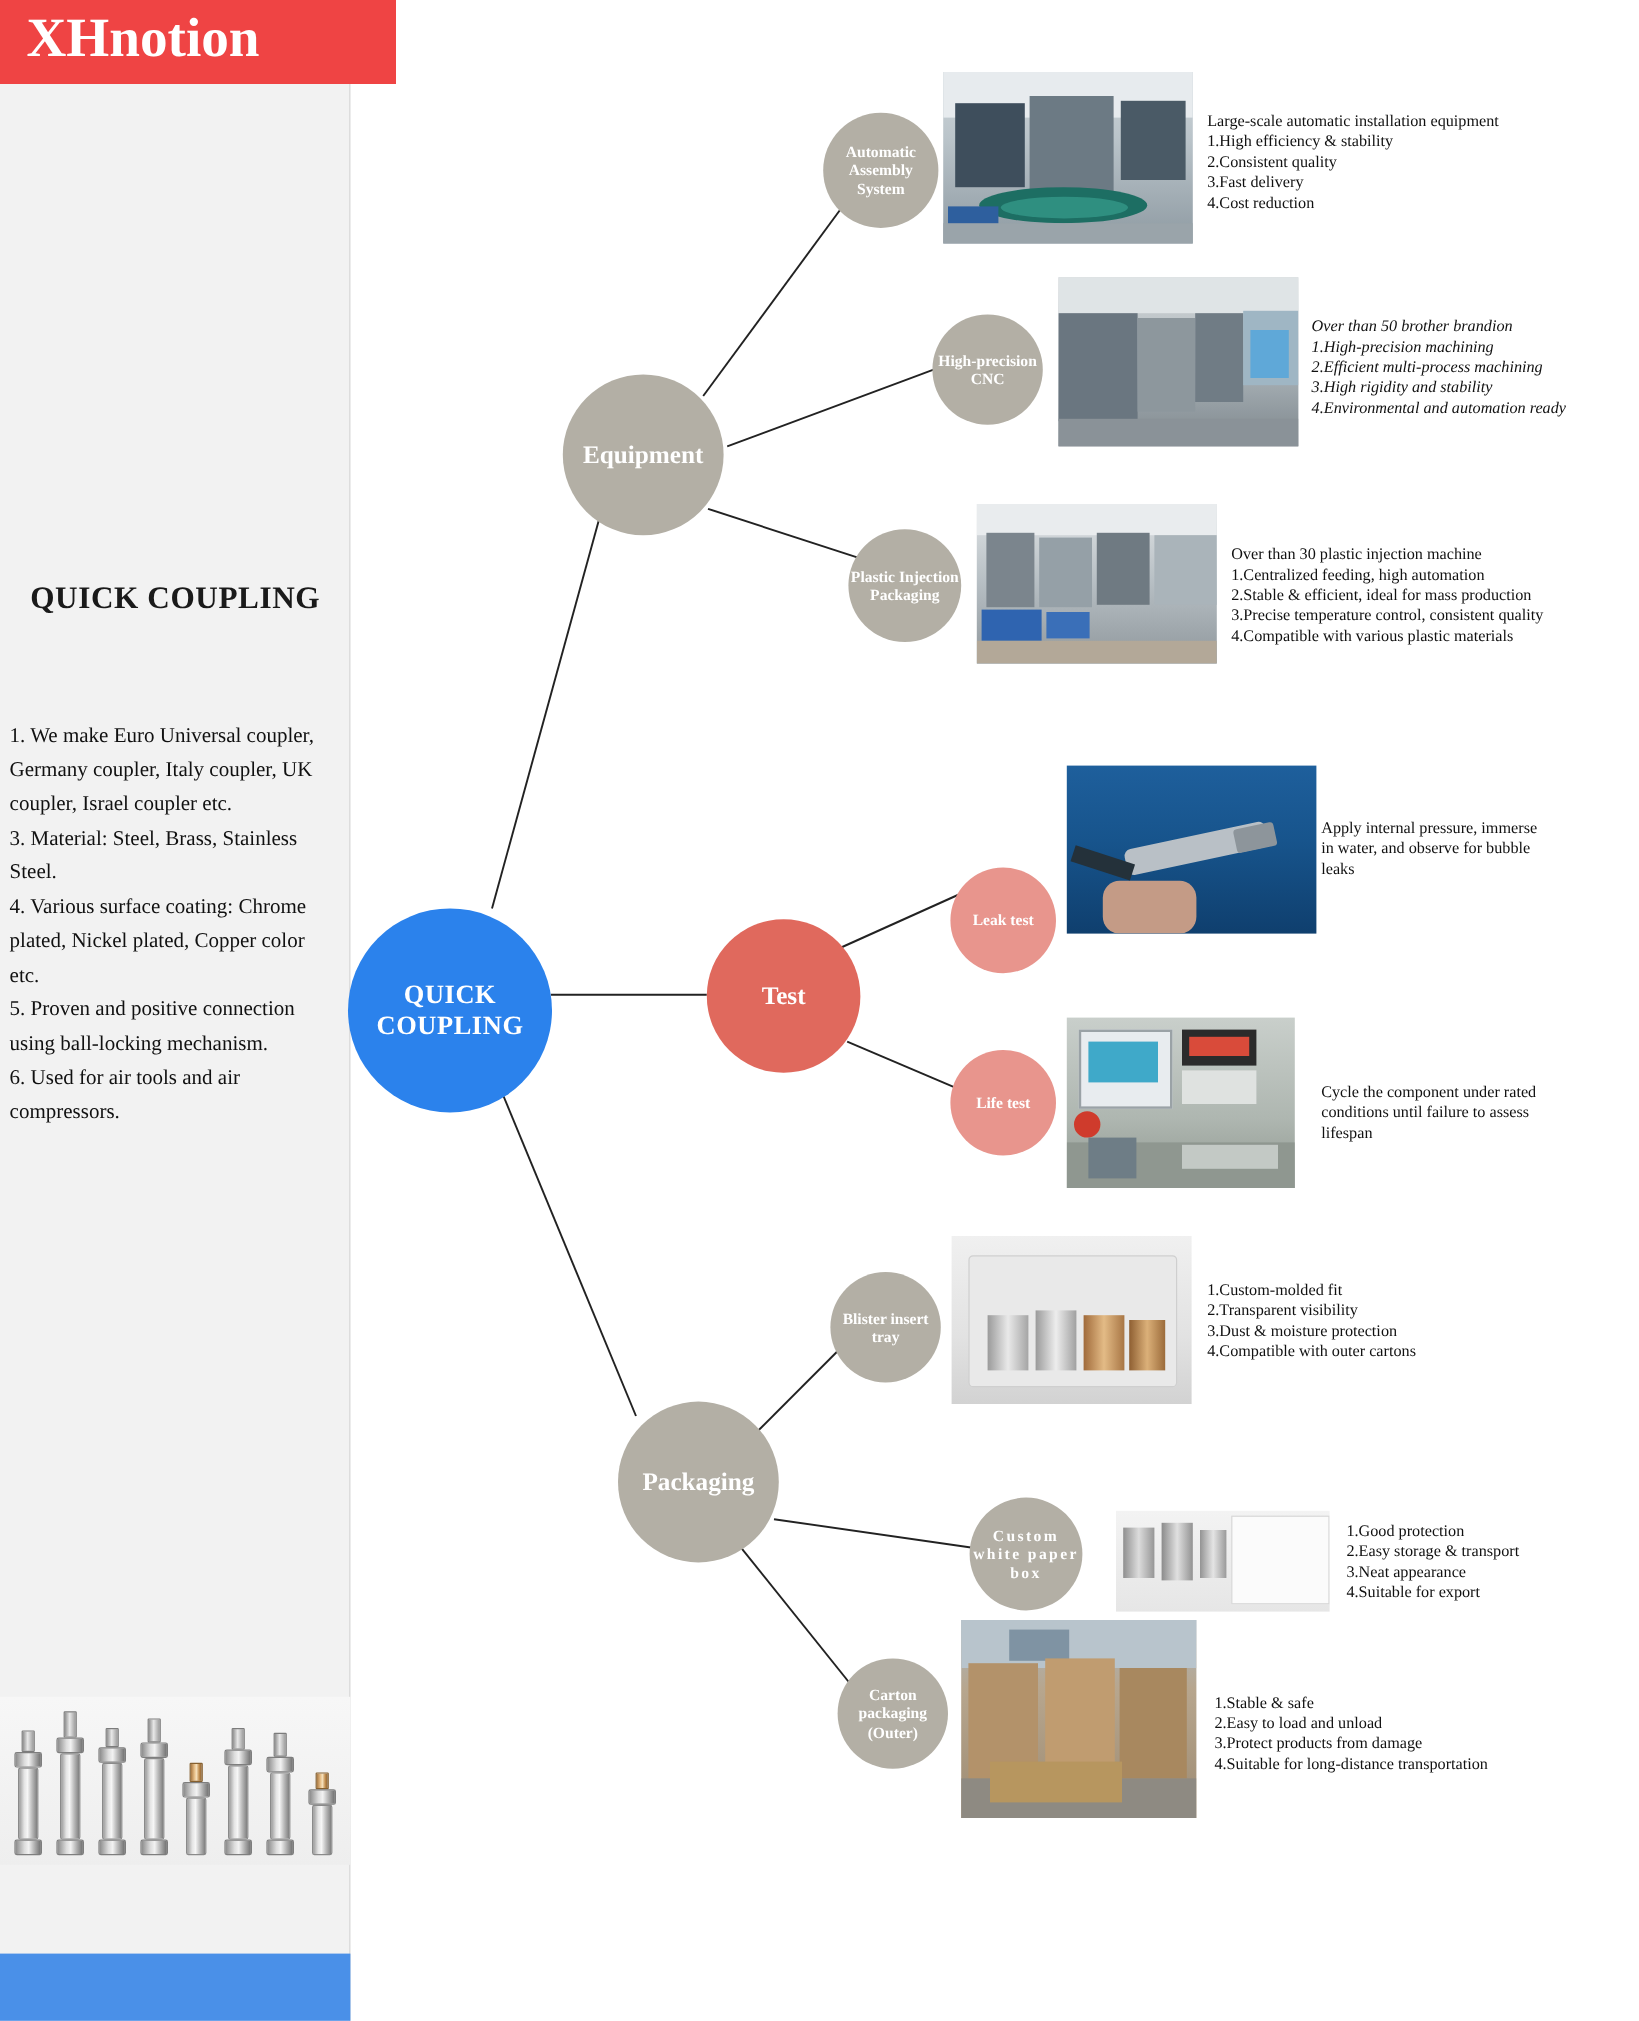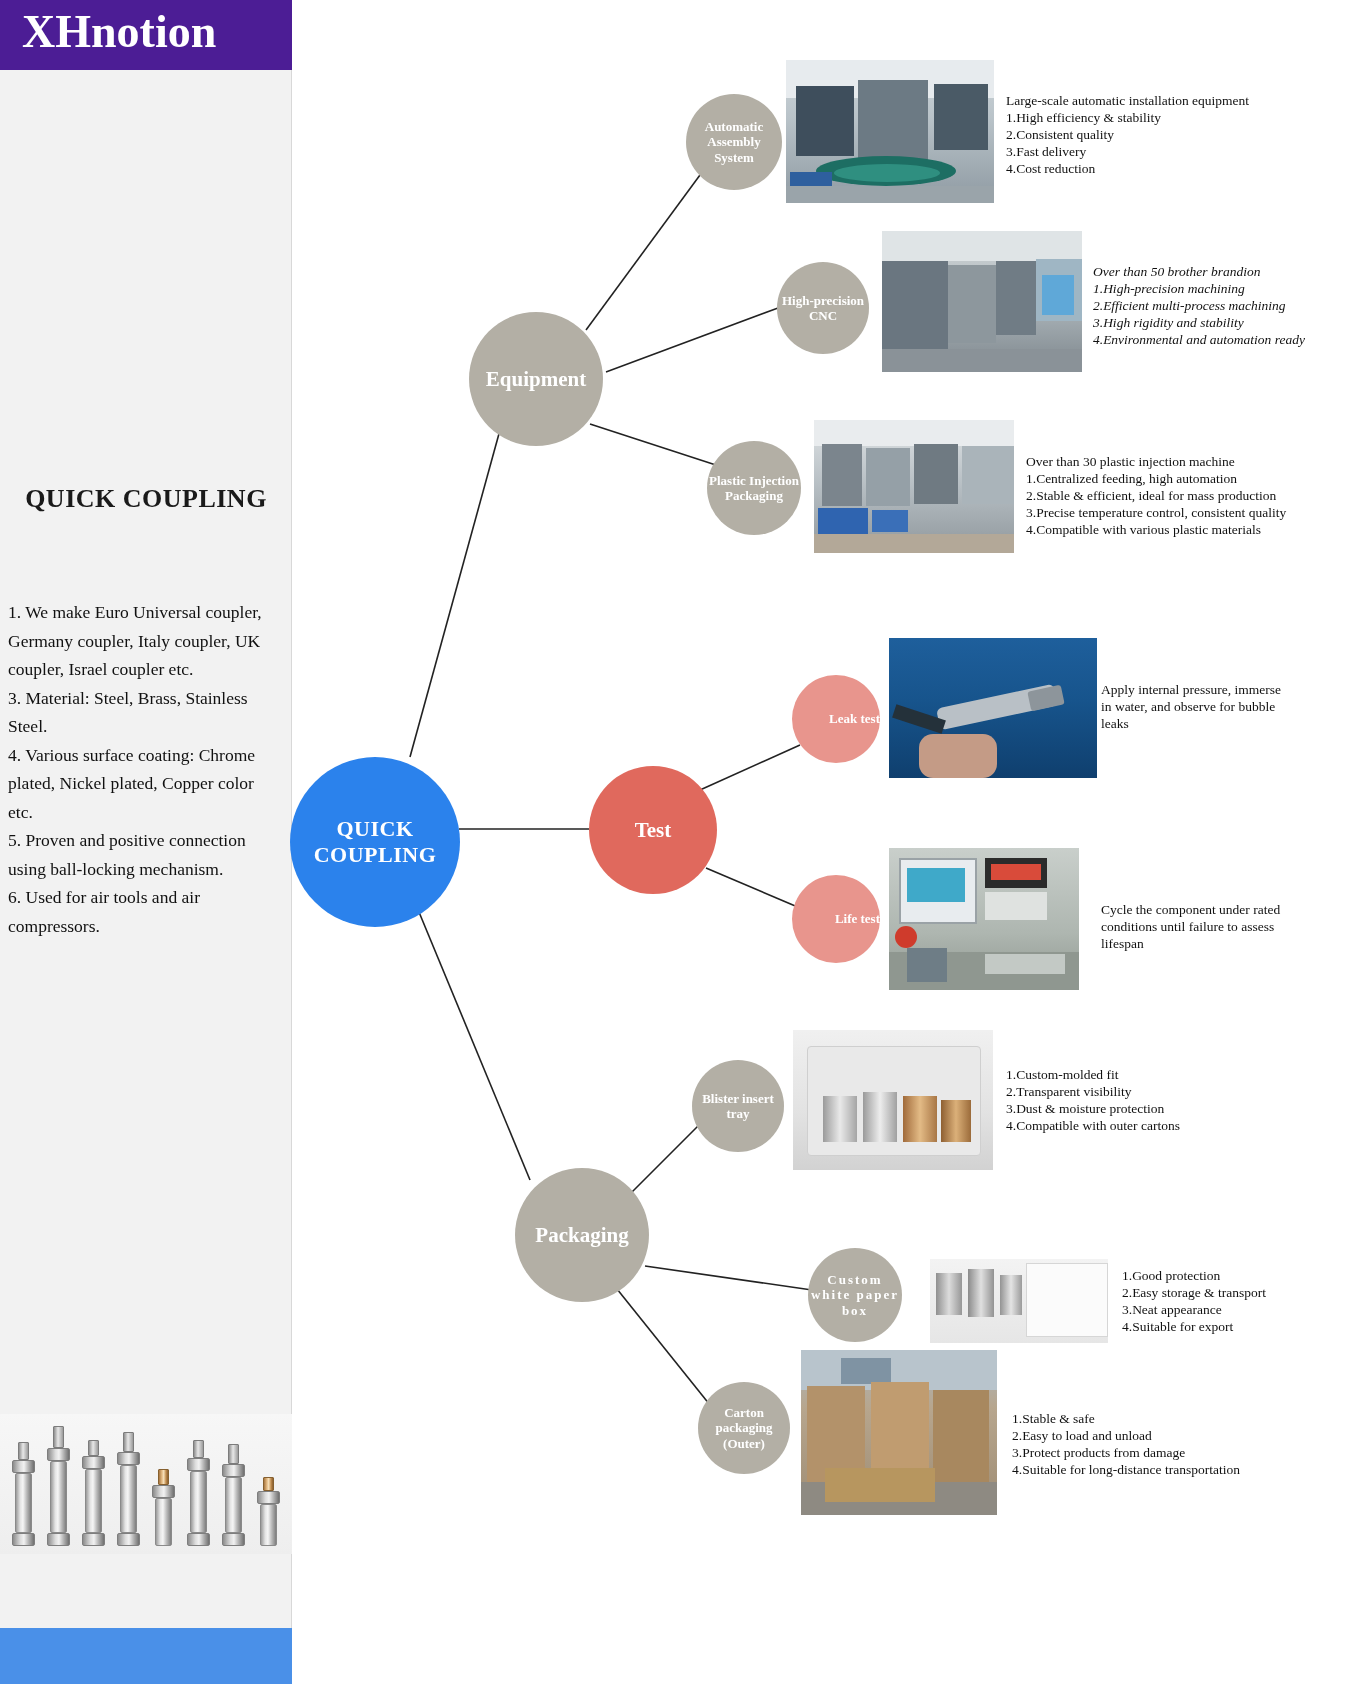--- a/index.html
+++ b/index.html
@@ -10,21 +10,22 @@
     overflow:hidden;
   }
   
   #sidebar{
     position:absolute;left:0;top:0;width:292px;height:1684px;
     background:#f2f2f2;border-right:1px solid #d8d8d8;
     box-sizing:border-box;
   }
   #logo-bar{
     position:absolute;left:0;top:0;width:292px;height:70px;
-    background:#4c1d95;
+    background:#ef4444;
+    padding-left:38px;
   }
   #logo-text{
     position:absolute;left:22px;top:5px;
     font-size:46px;font-weight:bold;color:#ffffff;
     font-family:"Liberation Serif", serif;letter-spacing:0px;
   }
   #sidebar-title{
     position:absolute;left:0;top:484px;width:292px;
     text-align:center;font-size:26px;font-weight:bold;color:#1a1a1a;
     letter-spacing:0.5px;
@@ -190,25 +191,25 @@
 </div>
 
 <div class="node node-sub" style="left:777px;top:262px;width:92px;height:92px;">
   <span>High-precision CNC</span>
 </div>
 
 <div class="node node-sub" style="left:707px;top:441px;width:94px;height:94px;">
   <span>Plastic Injection Packaging</span>
 </div>
 
-<div class="node node-sub-test" style="left:792px;top:675px;width:88px;height:88px;justify-content:flex-end;">
+<div class="node node-sub-test" style="left:792px;top:723px;width:88px;height:88px;">
   <span>Leak test</span>
 </div>
 
-<div class="node node-sub-test" style="left:792px;top:875px;width:88px;height:88px;justify-content:flex-end;">
+<div class="node node-sub-test" style="left:792px;top:875px;width:88px;height:88px;">
   <span>Life test</span>
 </div>
 
 <div class="node node-sub" style="left:692px;top:1060px;width:92px;height:92px;">
   <span>Blister insert tray</span>
 </div>
 
 <div class="node node-sub node-spaced" style="left:808px;top:1248px;width:94px;height:94px;">
   <span>Custom white paper box</span>
 </div>

